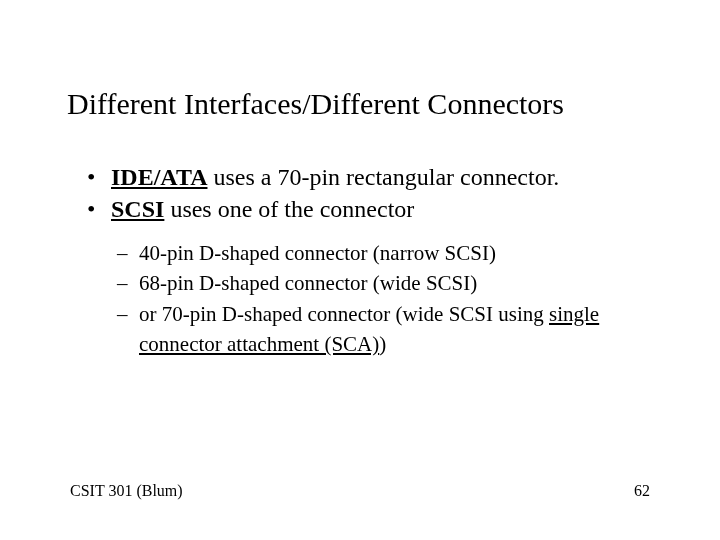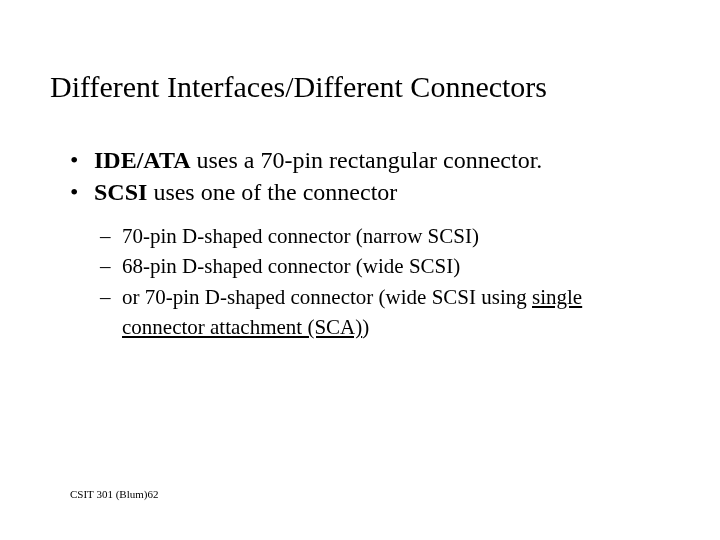--- a/index.html
+++ b/index.html
@@ -1,30 +1,30 @@
 <!DOCTYPE html>
 <html><head>
   <meta charset="utf-8">
   <style>
     * { margin: 0; padding: 0; box-sizing: border-box; }
     html, body { width: 720px; height: 540px; background: #fff; font-family: "Times New Roman", Times, serif; color: #000; }
-    .slide { position: relative; width: 720px; height: 540px; padding: 0; }
+    .slide { position: relative; width: 720px; height: 540px; padding: 17px; }
     .title { font-size: 30px; text-align: left; padding: 70px 50px 0 50px; font-weight: normal; }
     .body { padding: 40px 70px 0 70px; }
     .bullets { list-style: none; }
     .bullets > li { font-size: 24px; line-height: 1.35; display: flex; }
     .bullets > li .dot { width: 24px; flex-shrink: 0; }
     .bullets > li .content { flex: 1; }
     .sub { list-style: none; padding-left: 30px; margin-top: 12px; }
     .sub > li { font-size: 21px; line-height: 1.45; display: flex; }
     .sub > li .dash { width: 22px; flex-shrink: 0; }
     .sub > li .content { flex: 1; }
-    .bold { font-weight: bold; }
+    .bold { font-weight: bold; text-decoration: underline; }
     .link { text-decoration: underline; color: #000; }
-    .footer { position: absolute; bottom: 40px; left: 0; width: 100%; padding: 0 70px; display: flex; justify-content: flex-start; font-size: 11px; }
+    .footer { position: absolute; bottom: 40px; left: 0; width: 100%; padding: 0 70px; display: flex; justify-content: space-between; font-size: 16px; }
   </style>
 </head>
 <body>
 
 <div class="slide">
   <h1 class="title">Different Interfaces/Different Connectors</h1>
 
   <div class="body">
     <ul class="bullets">
       <li>
@@ -36,21 +36,21 @@
       <li>
         <span class="dot">•</span>
         <span class="content">
           <span class="bold">SCSI</span><span> uses one of the connector</span>
         </span>
       </li>
     </ul>
     <ul class="sub">
       <li>
         <span class="dash">–</span>
-        <span class="content">70-pin D-shaped connector (narrow SCSI)</span>
+        <span class="content">40-pin D-shaped connector (narrow SCSI)</span>
       </li>
       <li>
         <span class="dash">–</span>
         <span class="content">68-pin D-shaped connector (wide SCSI)</span>
       </li>
       <li>
         <span class="dash">–</span>
         <span class="content">
           <span>or 70-pin D-shaped connector (wide SCSI using </span><span class="link">single connector attachment (SCA)</span><span>)</span>
         </span>

